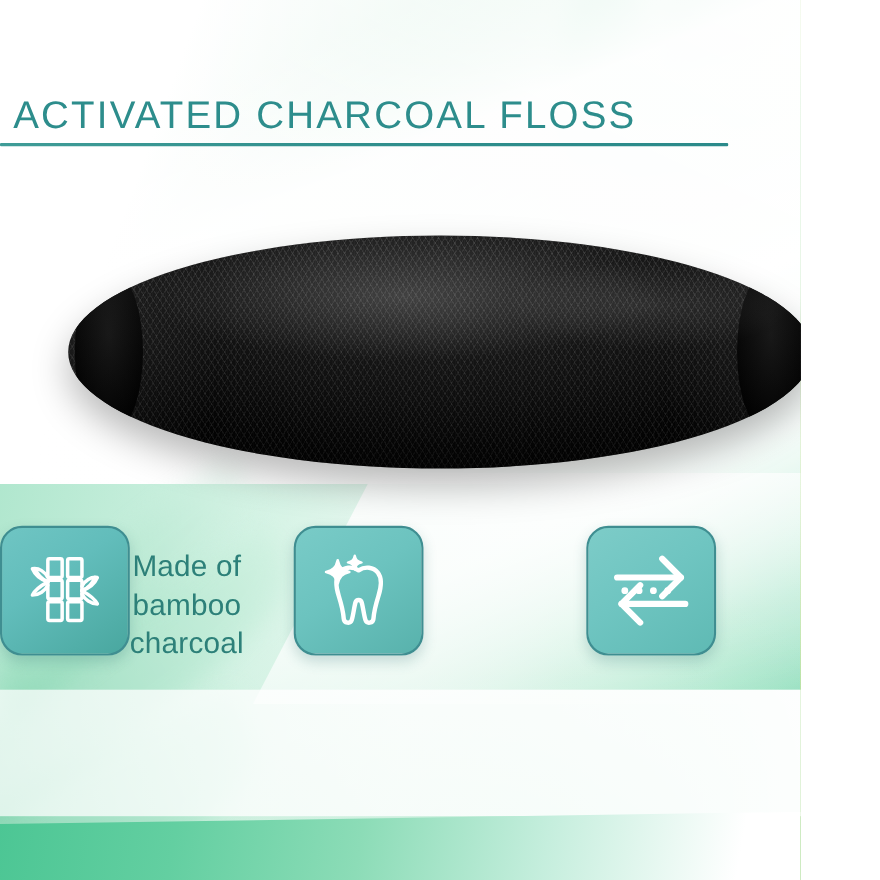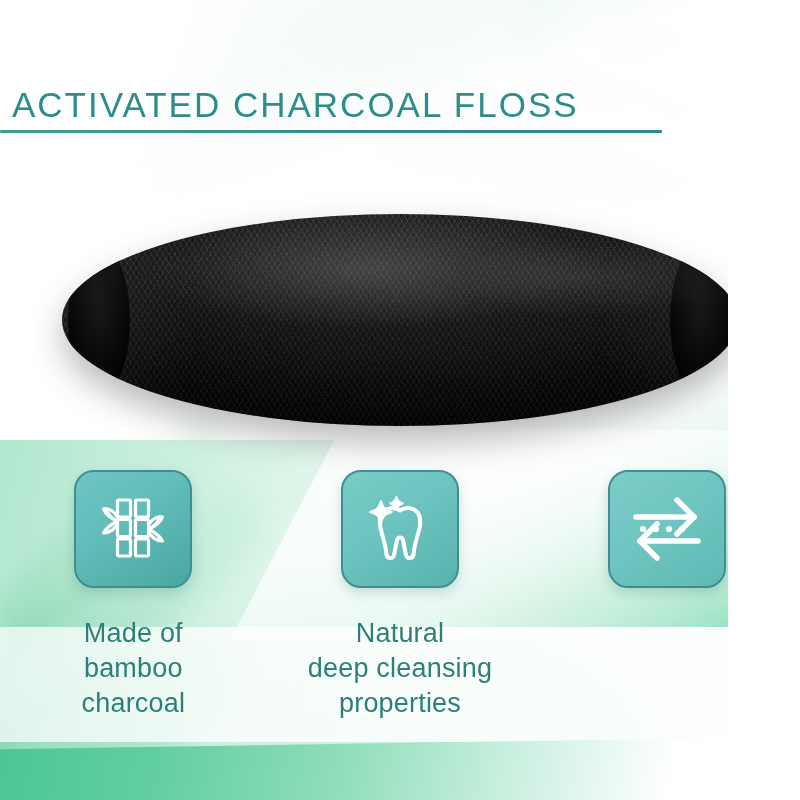--- a/index.html
+++ b/index.html
@@ -224,21 +224,21 @@
   
   .features {
     position: absolute;
     left: 0; top: 470px;
     width: 800px;
     display: flex;
   }
   .feature {
     flex: 1 1 0;
     display: flex;
-    flex-direction: column;
+    flex-direction: row;
     align-items: center;
   }
   .icon-box {
     width: 118px;
     height: 118px;
     border-radius: 20px;
     border: 2px solid #3f8e91;
     background: linear-gradient(145deg, #6fc5c3 0%, #62bdbb 40%, #49a79f 100%);
     box-shadow: 0 5px 12px rgba(40,110,110,0.22);
     display: flex;
@@ -350,23 +350,20 @@
                    C61.5 38 62.5 29.5 58.5 24.5
                    C54.5 19.5 47 18.5 41 22.5 Z"></path>
 
           <path d="M22 13.5 C23.5 20 26 22.5 32.5 24 C26 25.5 23.5 28 22 34.5
                    C20.5 28 18 25.5 11.5 24 C18 22.5 20.5 20 22 13.5 Z" fill="#ffffff" stroke-width="2.5"></path>
 
           <path d="M37.5 9 C38.4 13 39.8 14.5 43.8 15.4 C39.8 16.3 38.4 17.8 37.5 21.8
                    C36.6 17.8 35.2 16.3 31.2 15.4 C35.2 14.5 36.6 13 37.5 9 Z" fill="#ffffff" stroke-width="2"></path>
         </svg>
       </div>
-      <div class="caption">Natural
-deep cleansing
-properties</div>
     </div>
 
     <div class="feature">
       <div class="icon-box variant-3">
         <svg width="82" height="82" viewBox="0 0 82 82" fill="none" stroke="#ffffff" stroke-width="5.6" stroke-linecap="round" stroke-linejoin="round">
 
           <line x1="10" y1="29" x2="68" y2="29"></line>
           <polyline points="51,12 68,29 51,46" fill="none"></polyline>
 
           <g stroke="none" fill="#ffffff">

